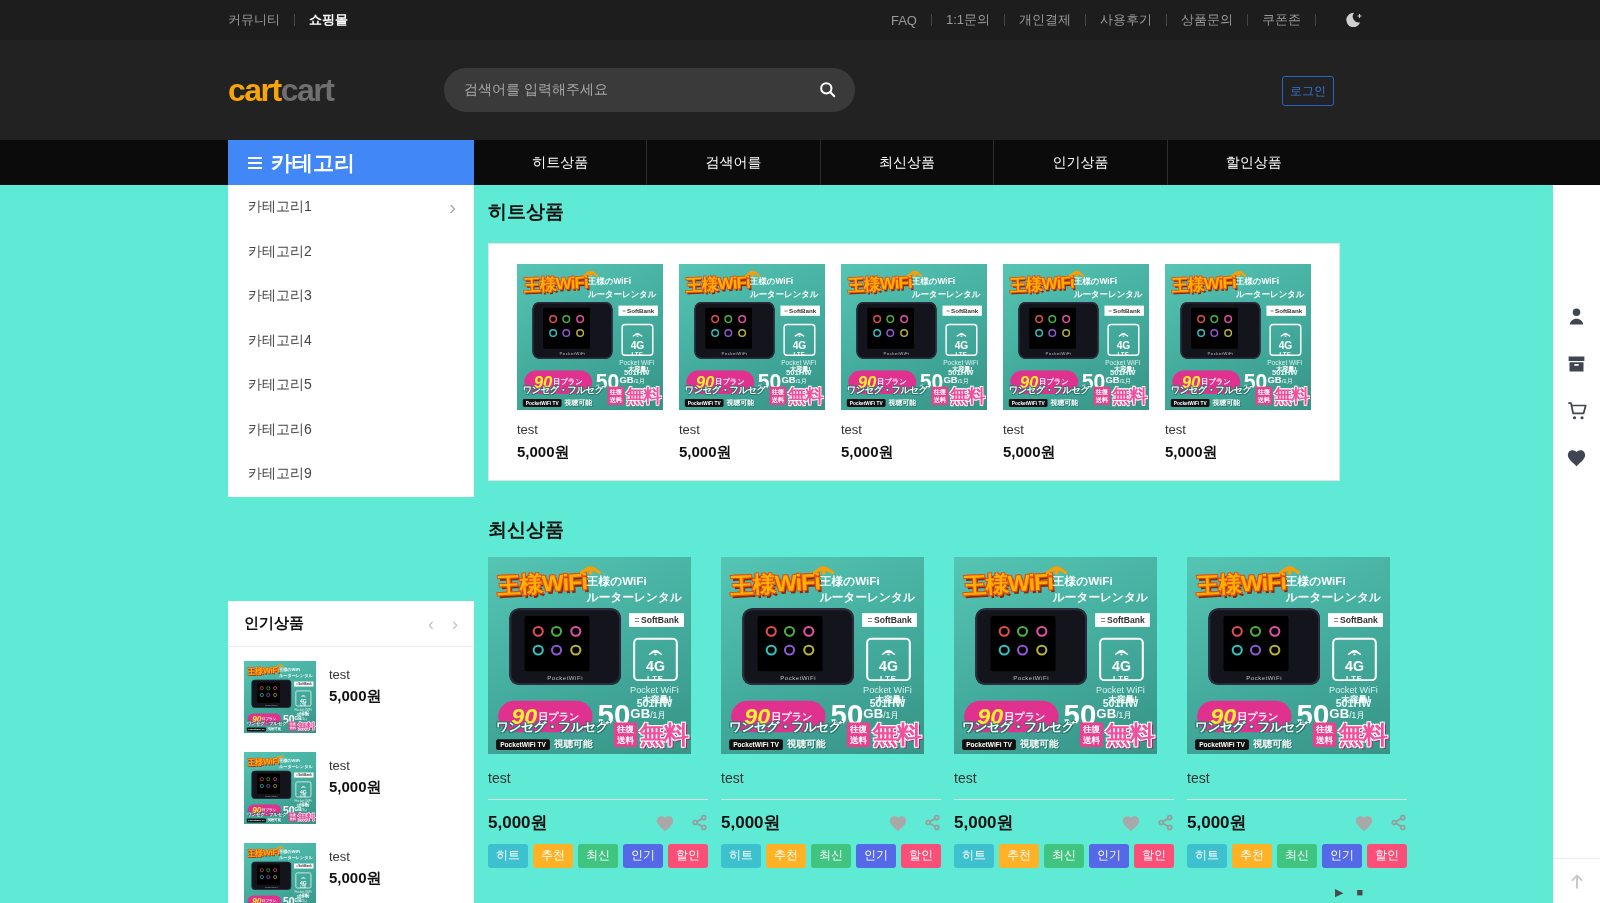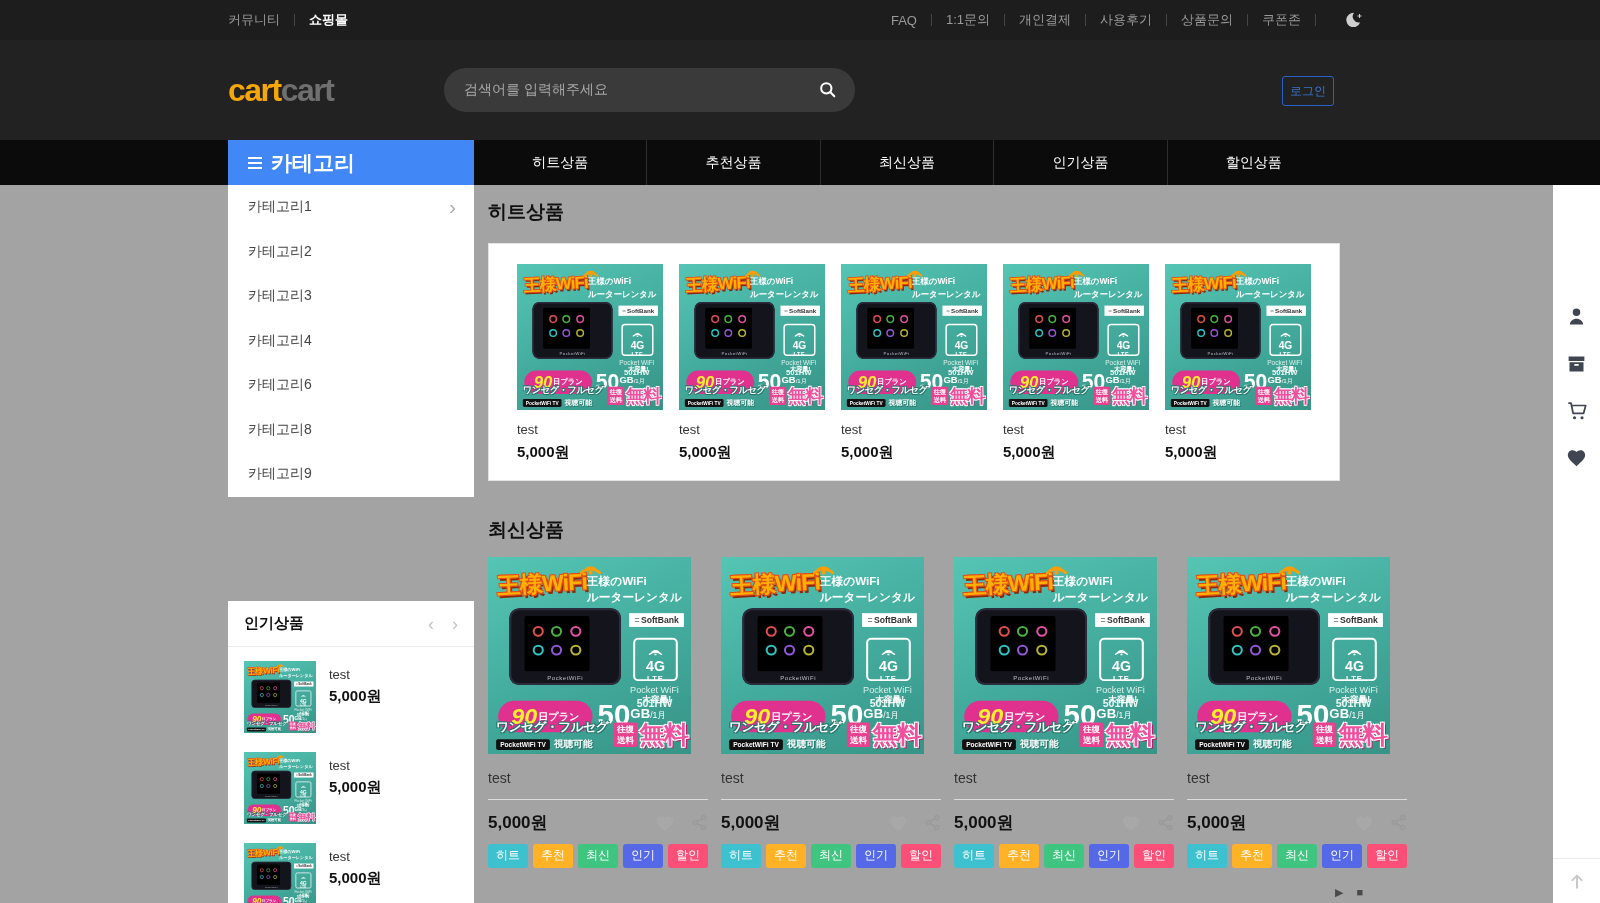--- a/index.html
+++ b/index.html
@@ -1,18 +1,18 @@
 <!DOCTYPE html>
 <html><head>
 <meta charset="utf-8">
 <style>
   * { margin:0; padding:0; box-sizing:border-box; }
   html,body { width:1600px; height:903px; }
   body { font-family:"Liberation Sans","DejaVu Sans",sans-serif; background:#efefef; overflow:hidden; }
-  .stage { position:relative; width:1600px; height:903px; overflow:hidden; background:#a3a3a3; }
+  .stage { position:relative; width:1600px; height:903px; overflow:hidden; background:#5eead4; }
 
   
   .topbar { position:absolute; top:0; left:0; right:0; height:40px; background:#1d1d1d; }
   .topbar-inner { position:absolute; left:228px; right:238px; top:0; bottom:0; display:flex; align-items:center; justify-content:space-between; }
   .tb-group { display:flex; align-items:center; }
   .tb-link { font-size:13px; color:#9a9a9a; cursor:pointer; }
   .tb-link.strong { color:#fff; font-weight:bold;text-align:center; }
   .tb-sep { width:1px; height:12px; background:#454545; margin:0 14px; }
   .moon-btn { margin-left:14px; display:flex; align-items:center; cursor:pointer; }
 
@@ -177,21 +177,21 @@
     <div class="cat-header">
       <span class="ham">
           <i></i>
           <i></i>
           <i></i>
         </span>
       <span>카테고리</span>
     </div>
     <div class="main-nav">
         <div class="nav-item">히트상품</div>
-        <div class="nav-item">추천상품</div>
+        <div class="nav-item">검색어를</div>
         <div class="nav-item">최신상품</div>
         <div class="nav-item">인기상품</div>
         <div class="nav-item">할인상품</div>
       </div>
   </div>
 
   <div class="side-cats">
       <div class="cat-item">
     <span>카테고리1</span>
     <span class="chev">›</span>
@@ -202,25 +202,25 @@
   </div>
       <div class="cat-item">
     <span>카테고리3</span>
 
   </div>
       <div class="cat-item">
     <span>카테고리4</span>
 
   </div>
       <div class="cat-item">
+    <span>카테고리5</span>
+
+  </div>
+      <div class="cat-item">
     <span>카테고리6</span>
-
-  </div>
-      <div class="cat-item">
-    <span>카테고리8</span>
 
   </div>
       <div class="cat-item">
     <span>카테고리9</span>
 
   </div>
     </div>
 
   <div class="popular-box">
     <div class="popular-head">

